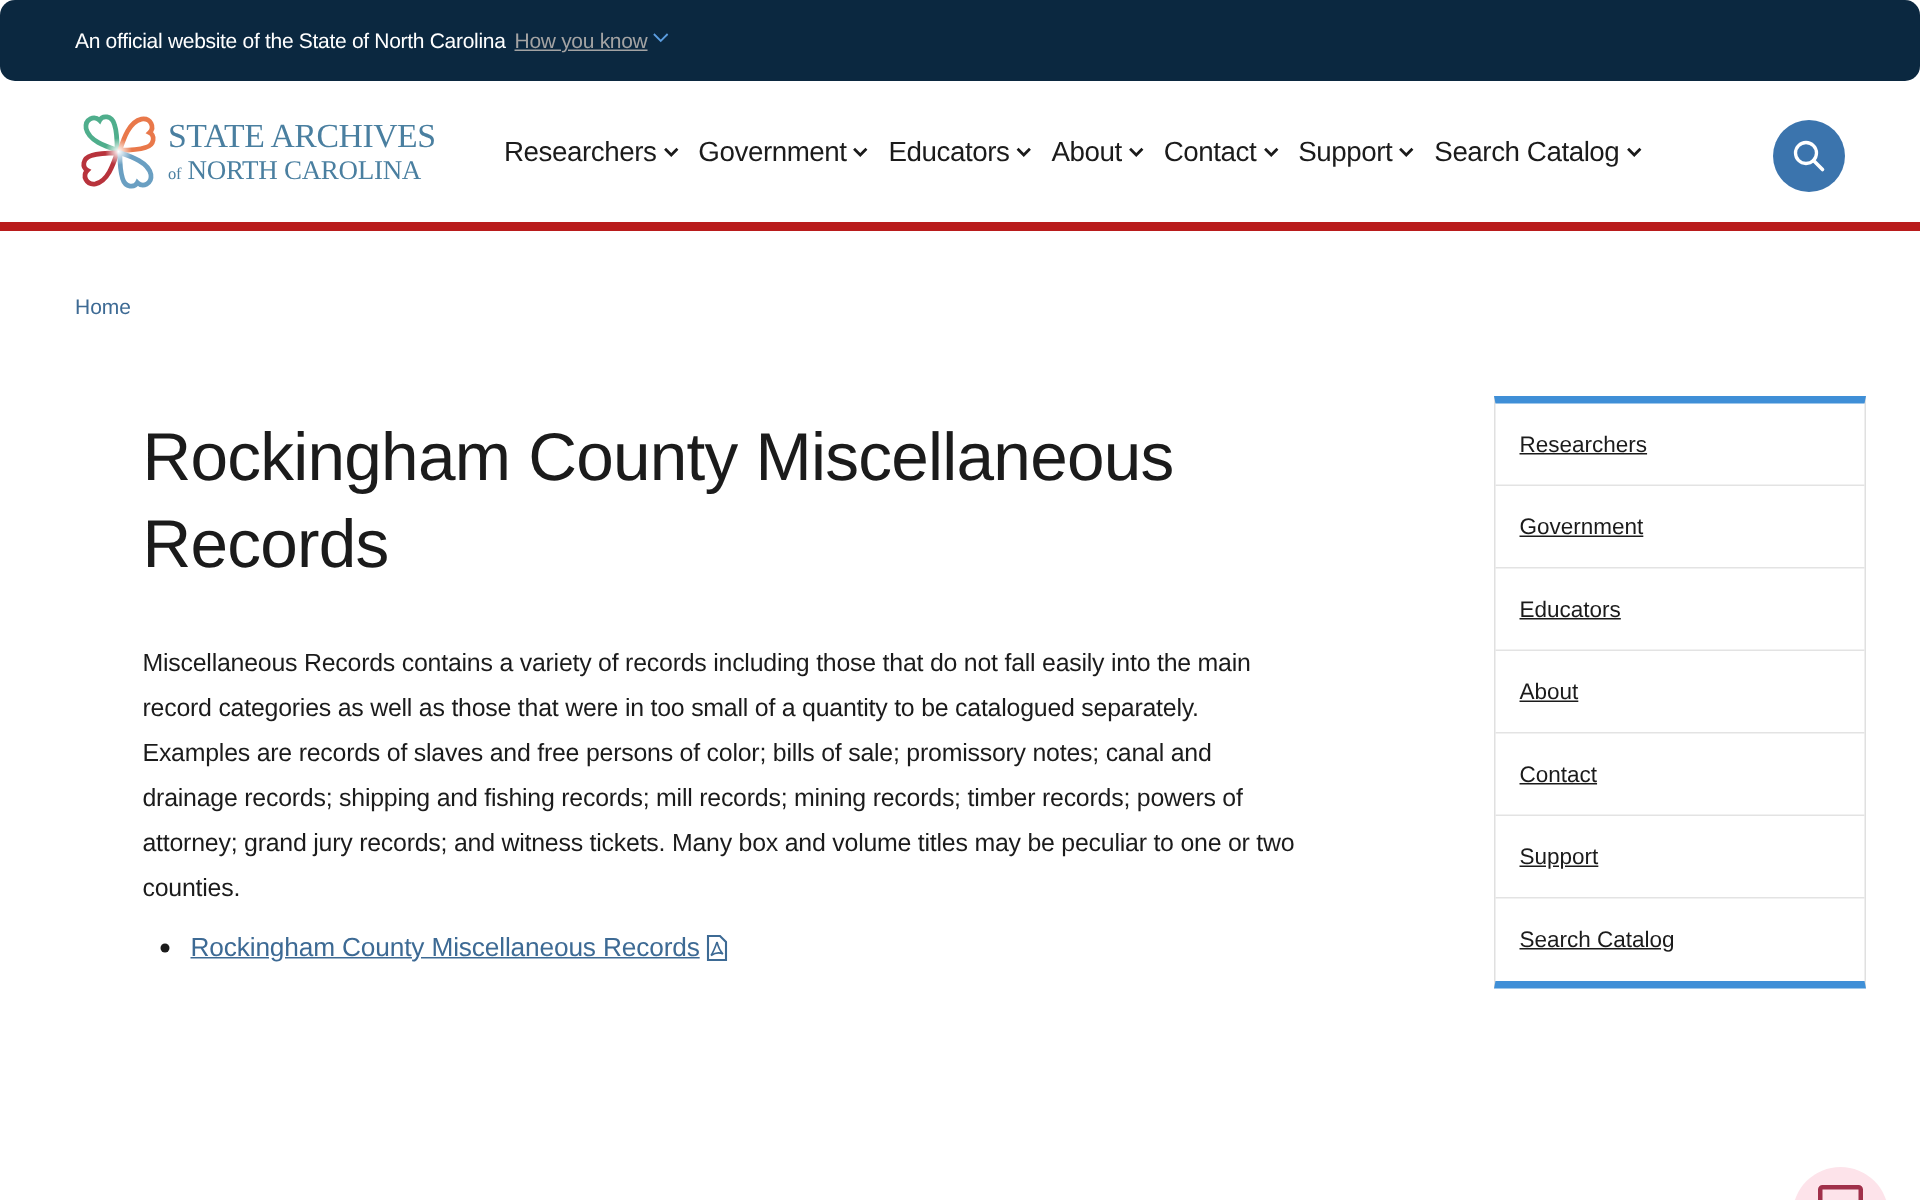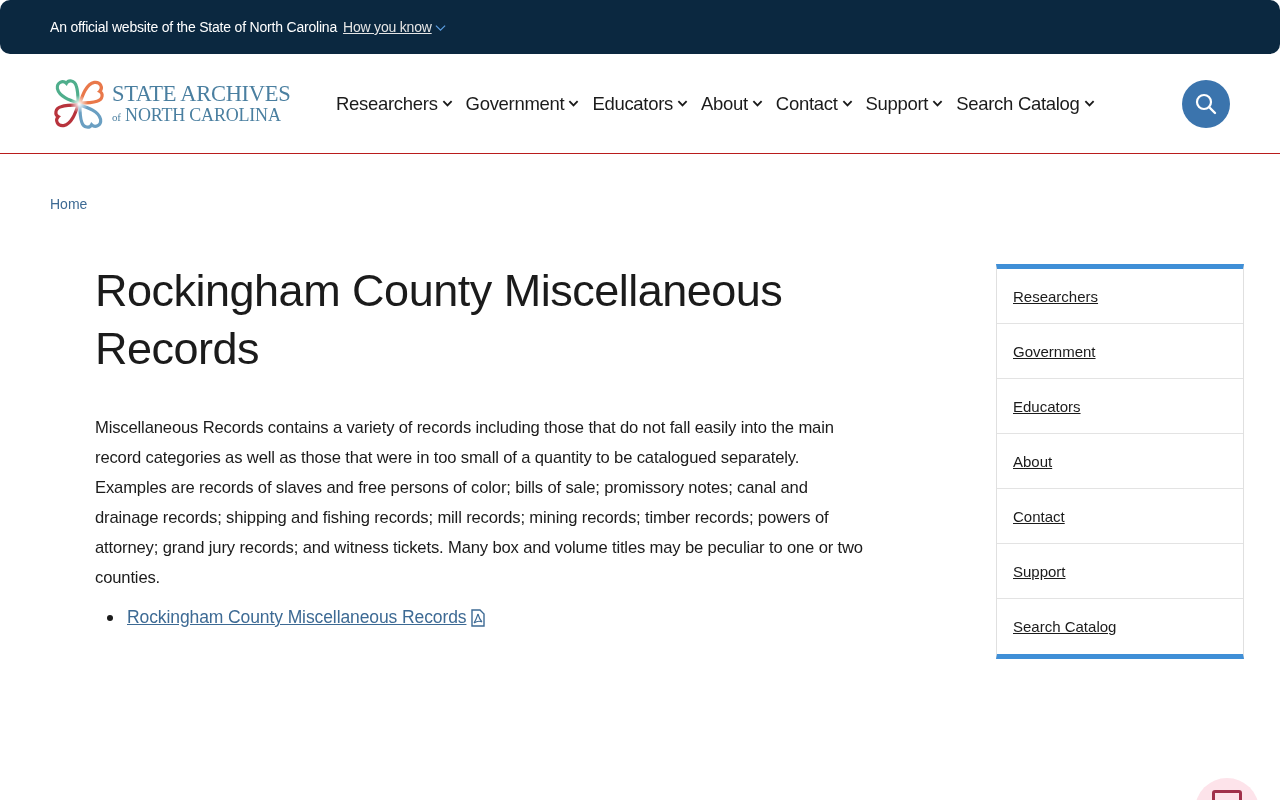--- a/index.html
+++ b/index.html
@@ -2,46 +2,46 @@
 <html><head>
   <meta charset="utf-8">
   <style>
     * { box-sizing: border-box; margin: 0; padding: 0; }
     html, body { width: 1280px; height: 800px; overflow: hidden; background: #ffffff; }
     body { font-family: "Liberation Sans", "DejaVu Sans", sans-serif; color: #1b1b1b; position: relative; }
 
     
     .gov-banner { height: 54px; background: #0b2840; display: flex; align-items: center; justify-content: space-between; padding: 0 50px; color: #ffffff; font-size: 14px; border-radius: 10px; }
     .gov-banner .left { display: flex; align-items: center; gap: 6px; letter-spacing: -0.2px; }
-    .gov-banner .how { color: #e5e5e5; text-decoration: underline; display: inline-flex; align-items: center; gap: 3px; cursor: pointer; }
+    .gov-banner .how { color: #a3a3a3; text-decoration: underline; display: inline-flex; gap: 3px; cursor: pointer; }
     .gov-banner .how svg { width: 11px; height: 11px; }
     .gov-banner .right { display: flex; align-items: center; gap: 39px; padding-right: 32px; }
     .gov-banner .right a { color: #ffffff; text-decoration: none; }
     .gov-banner .lang { display: inline-flex; align-items: center; gap: 8px; }
     .gov-banner .lang svg { width: 18px; height: 18px; }
 
     
-    .site-header { height: 100px; border-bottom: 1px solid #b91c1c; display: flex; align-items: center; padding: 0 50px 0 52px; position: relative; }
+    .site-header { height: 100px; border-bottom: 6px solid #b91c1c; display: flex; align-items: center; padding: 0 50px 0 52px; position: relative; }
     .logo { display: flex; align-items: center; gap: 6px; width: 248px; }
     .logo svg.clover { width: 54px; height: 54px; }
     .logo .logo-text { font-family: "Liberation Serif", "DejaVu Serif", serif; color: #4a7fa0; line-height: 1; }
     .logo .line1 { font-size: 22.5px; letter-spacing: -0.3px; }
     .logo .line2 { font-size: 18px; margin-top: 1px; letter-spacing: -0.2px; }
     .logo .line2 .of { font-size: 11px; }
     .main-nav { display: flex; align-items: center; margin-left: 36px; gap: 0; }
     .main-nav .nav-item { display: inline-flex; align-items: center; font-size: 18.5px; font-weight: 500; color: #1b1b1b; margin-right: 13px; cursor: pointer; letter-spacing: -0.3px; }
     .main-nav .nav-item svg { width: 11px; height: 11px; margin-left: 4px; }
     .search-btn { position: absolute; right: 50px; top: 26px; width: 48px; height: 48px; border-radius: 50%; background: #3b74ad; display: flex; align-items: center; justify-content: center; cursor: pointer; }
     .search-btn svg { width: 24px; height: 24px; }
 
     
     .breadcrumb { position: absolute; left: 50px; top: 196px; font-size: 14px; color: #3d6a94; }
 
     
-    .content { position: absolute; left: 95px; top: 262px; width: 780px; }
+    .content { position: absolute; left: 95px; top: 276px; width: 780px; }
     .page-title { font-size: 45px; font-weight: 400; line-height: 58px; color: #1b1b1b; letter-spacing: -0.5px; }
     .body-text { margin-top: 35px; font-size: 16.6px; line-height: 30px; color: #1b1b1b; width: 775px; letter-spacing: -0.15px; }
     .docs-heading { margin-top: 41px; font-size: 26px; font-weight: 400; color: #1b1b1b; }
     .docs-list { margin-top: 14px; list-style: none; padding-left: 12px; }
     .docs-list li { display: flex; align-items: center; font-size: 17.5px; }
     .docs-list li::before { content: ""; width: 6px; height: 6px; border-radius: 50%; background: #1b1b1b; margin-right: 14px; }
     .docs-list a { color: #3d6a94; text-decoration: underline; letter-spacing: -0.1px; }
     .docs-list .pdf-icon { width: 16px; height: 18px; margin-left: 4px; }
 
     

